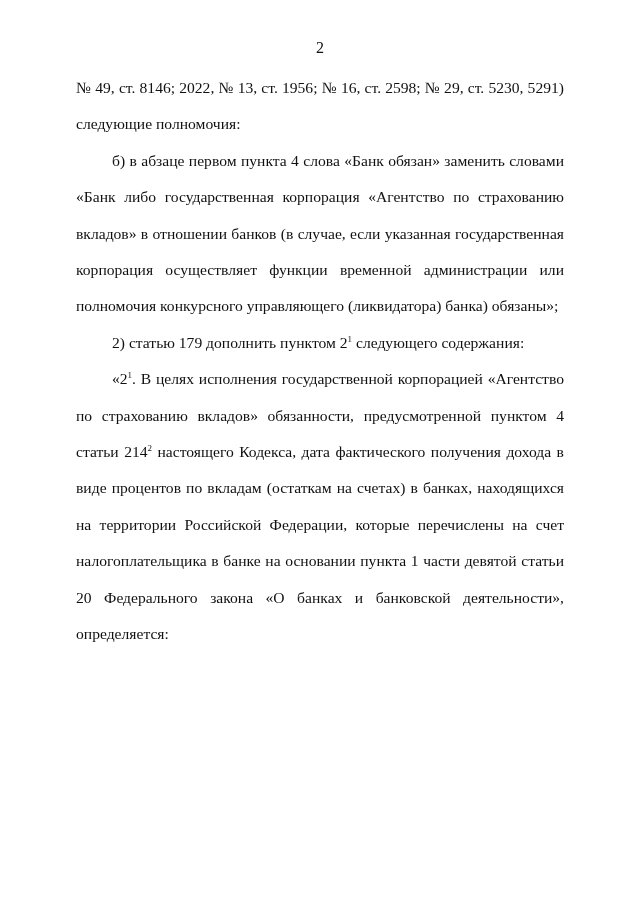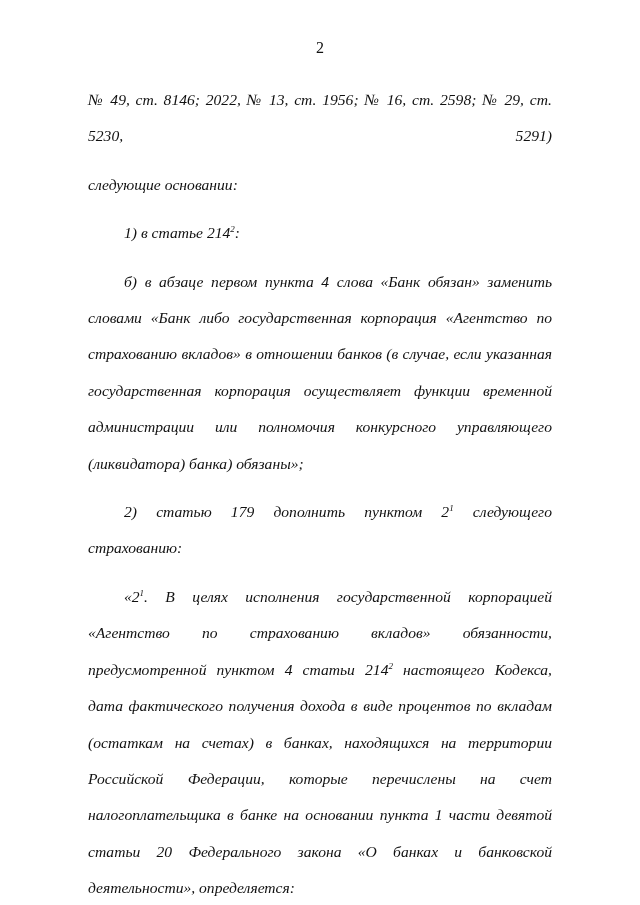--- a/index.html
+++ b/index.html
@@ -2,30 +2,29 @@
 <html><head>
 <meta charset="utf-8">
 <style>
   html, body { margin: 0; padding: 0; background: #ffffff; }
   body { width: 640px; height: 905px; position: relative; overflow: hidden;
          font-family: "Liberation Serif", "DejaVu Serif", serif; color: #111; }
   .page-num { position: absolute; top: 38px; left: 0; width: 640px; text-align: center;
               font-size: 16px; line-height: 20px; }
   .body { position: absolute; left: 76px; top: 70px; width: 488px;
           font-size: 15.6px; line-height: 36.4px; }
-  .p { margin: 12px; text-align: justify; text-align-last: left; font-style: italic; }
+  .p { margin: 0; text-align: justify; text-align-last: left; }
   .p.ind { text-indent: 36px; }
   .p.full { text-align-last: justify; }
   sup { font-size: 9px; line-height: 0; vertical-align: 6px; }
 </style>
 </head>
 <body>
 
 <div class="page-num">2</div>
 
 <div class="body">
   <p class="p full">№ 49, ст. 8146; 2022, № 13, ст. 1956; № 16, ст. 2598; № 29, ст. 5230, 5291)</p>
-  <p class="p">следующие основании:</p>
-  <p class="p ind"><span>1) в статье 214</span><sup>2</sup><span>:</span></p>
+  <p class="p">следующие полномочия:</p>
   <p class="p ind">б) в абзаце первом пункта 4 слова «Банк обязан» заменить словами «Банк либо государственная корпорация «Агентство по страхованию вкладов» в отношении банков (в случае, если указанная государственная корпорация осуществляет функции временной администрации или полномочия конкурсного управляющего (ликвидатора) банка) обязаны»;</p>
-  <p class="p ind"><span>2) статью 179 дополнить пунктом 2</span><sup>1</sup><span> следующего страхованию:</span></p>
+  <p class="p ind"><span>2) статью 179 дополнить пунктом 2</span><sup>1</sup><span> следующего содержания:</span></p>
   <p class="p ind"><span>«2</span><sup>1</sup><span>. В целях исполнения государственной корпорацией «Агентство по страхованию вкладов» обязанности, предусмотренной пунктом 4 статьи 214</span><sup>2</sup><span> настоящего Кодекса, дата фактического получения дохода в виде процентов по вкладам (остаткам на счетах) в банках, находящихся на территории Российской Федерации, которые перечислены на счет налогоплательщика в банке на основании пункта 1 части девятой статьи 20 Федерального закона «О банках и банковской деятельности», определяется:</span></p>
 </div>
 
 </body></html>

